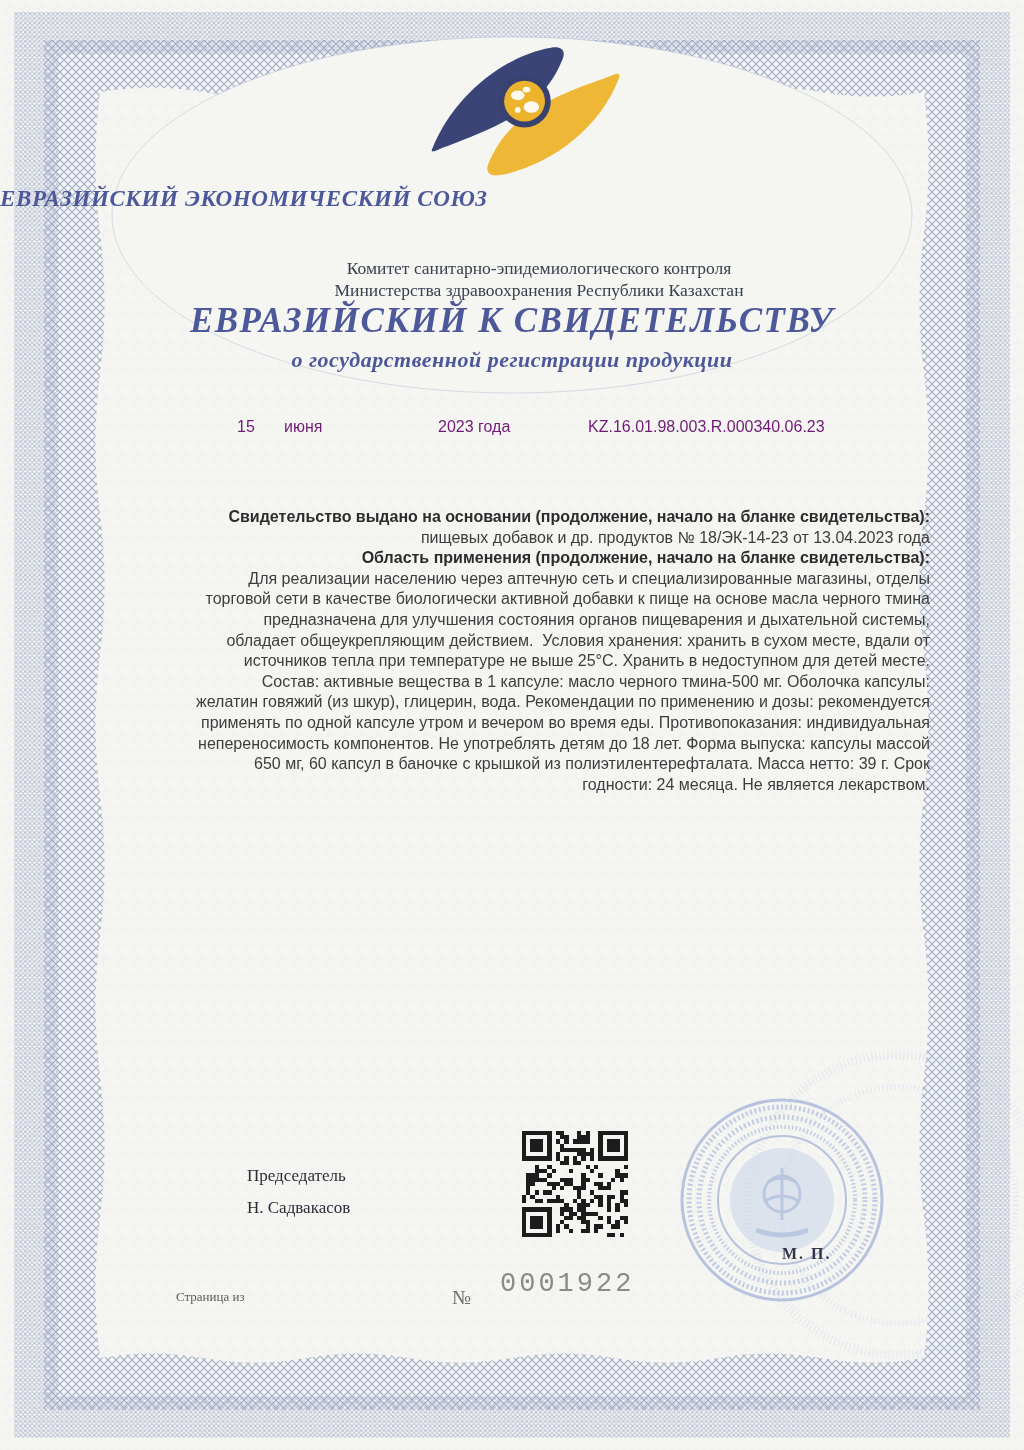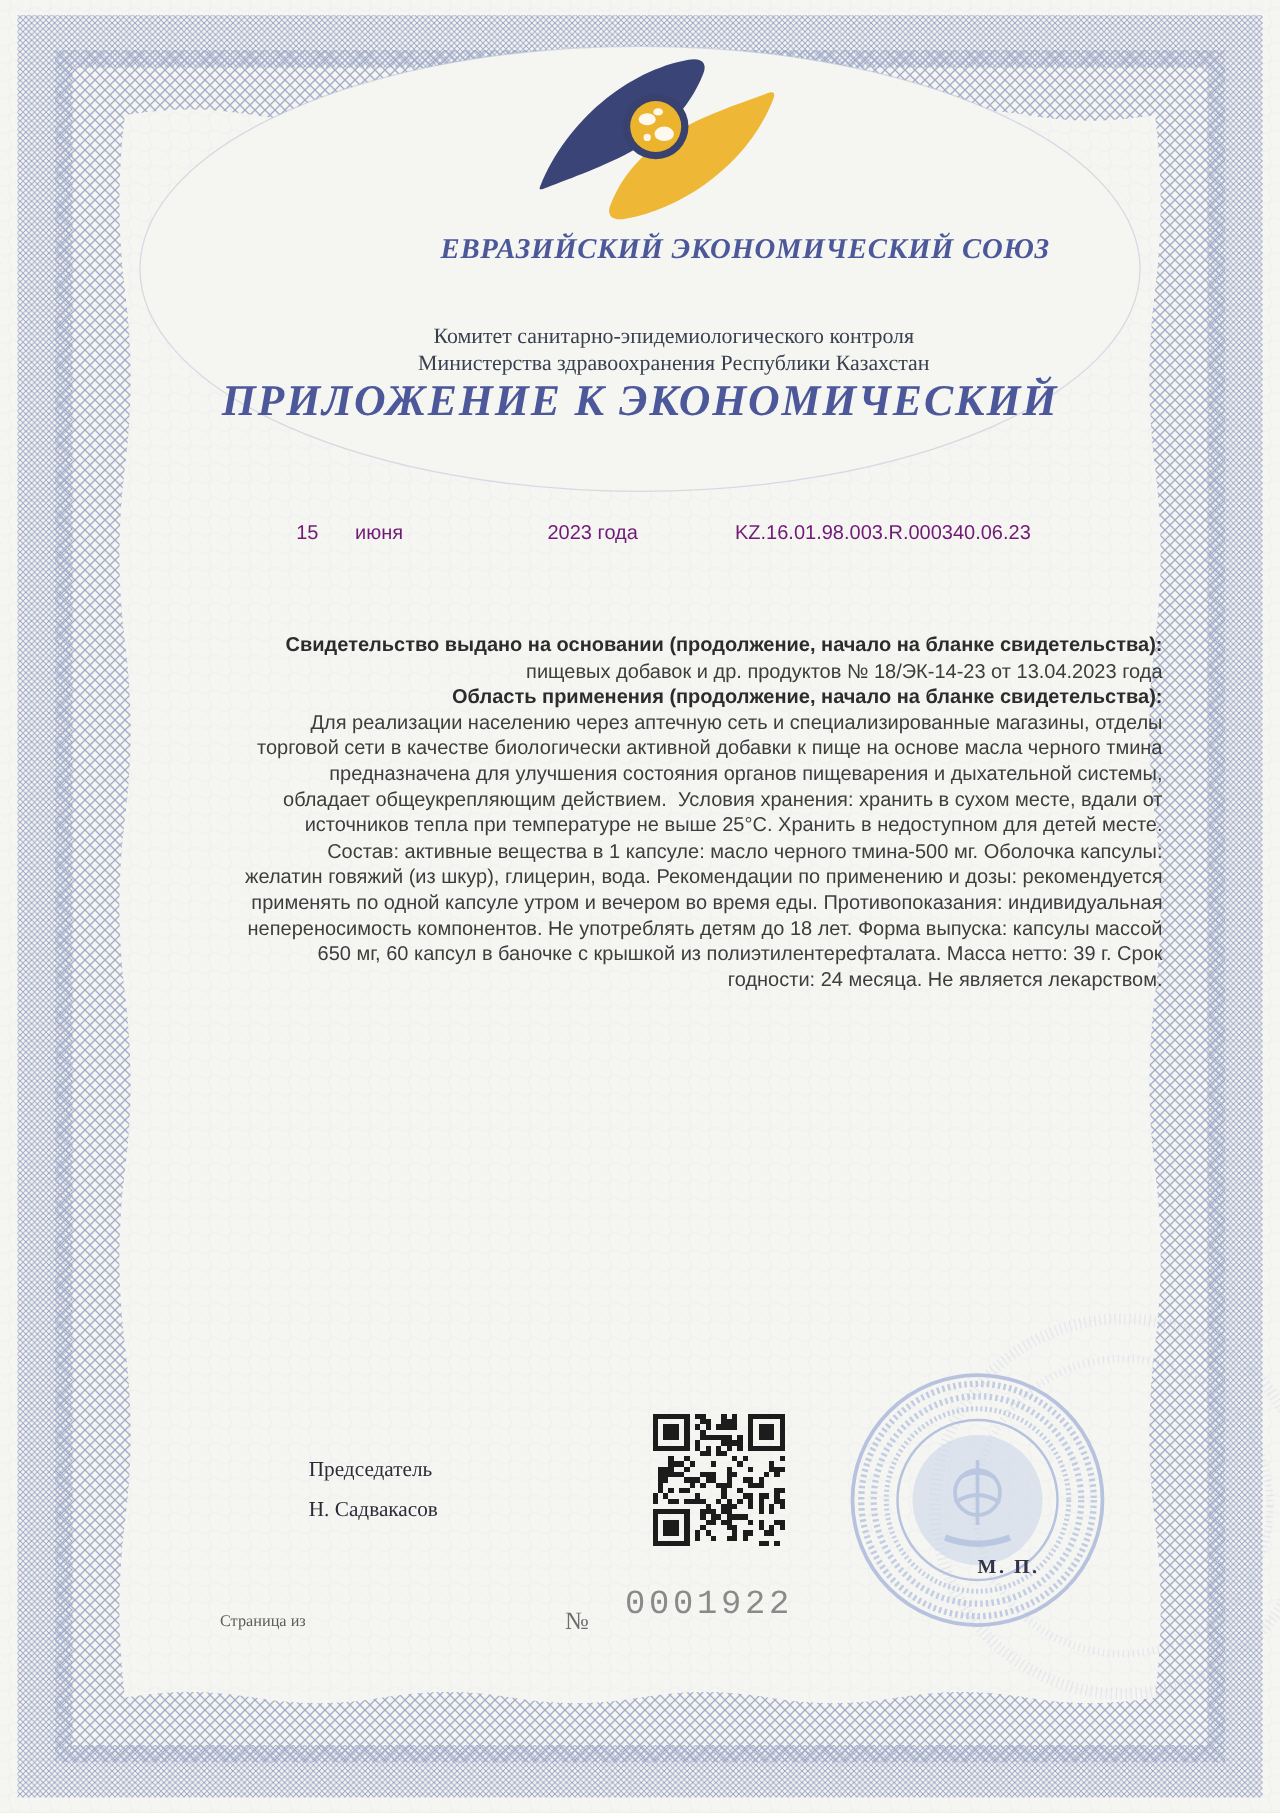--- a/index.html
+++ b/index.html
@@ -7,21 +7,21 @@
     position:relative;width:1024px;height:1450px;margin:0 auto;
     background:#f5f5f2;overflow:hidden;
     font-family:"Liberation Serif", serif;
   }
   .layer{position:absolute;left:0;top:0;width:1024px;height:1450px;}
   svg{display:block;}
 
   .logo{position:absolute;left:424px;top:40px;width:205px;height:136px;z-index:3;}
 
   .union-title{
-    position:absolute;left:0;top:186px;width:840px;text-align:right;z-index:3;
+    position:absolute;left:0;top:186px;width:840px;text-align:left;z-index:3;
     font-family:"Liberation Serif",serif;font-weight:bold;font-style:italic;
     font-size:23px;letter-spacing:.6px;color:var(--title-blue,#4c589a);
   }
   .committee{
     position:absolute;left:0;top:257px;width:1024px;text-align:center;z-index:3;
     font-family:"Liberation Serif",serif;font-size:17.5px;line-height:22px;color:#39404e;margin-left:27px;
   }
   .doc-title{
     position:absolute;left:0;top:301px;width:1024px;text-align:center;z-index:3;
     font-family:"Liberation Serif",serif;font-weight:bold;font-style:italic;
@@ -116,21 +116,22 @@
         <circle cx="96" cy="72" r="3" fill="#ffffff" opacity="0.9"></circle>
       </g>
     </svg>
   </div>
 
   <div class="union-title">ЕВРАЗИЙСКИЙ ЭКОНОМИЧЕСКИЙ СОЮЗ</div>
   <div class="committee">
     <div>Комитет санитарно-эпидемиологического контроля</div>
     <div>Министерства здравоохранения Республики Казахстан</div>
   </div>
-  <div class="doc-title">ПРИЛОЖЕНИЕ К ЭКОНОМИЧЕСКИЙ</div>
+  <div class="doc-title">ЕВРАЗИЙСКИЙ К СВИДЕТЕЛЬСТВУ</div>
+  <div class="doc-subtitle">о государственной регистрации продукции</div>
 
   <div class="date-row">
     <span class="d-day">15</span>
     <span class="d-month">июня</span>
     <span class="d-year">2023 года</span>
     <span class="d-reg">KZ.16.01.98.003.R.000340.06.23</span>
   </div>
 
   <div class="body-text" id="body-lines">
       <div class="line bold">Свидетельство выдано на основании (продолжение, начало на бланке свидетельства):</div>

